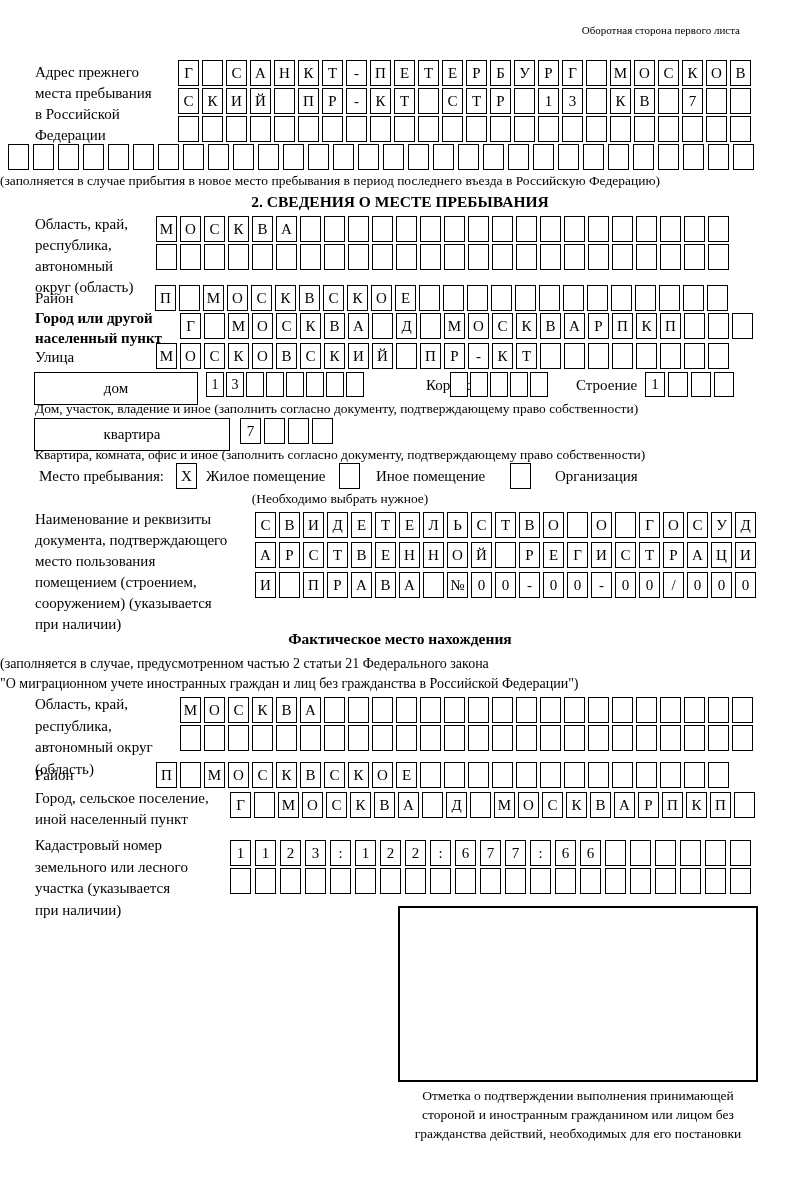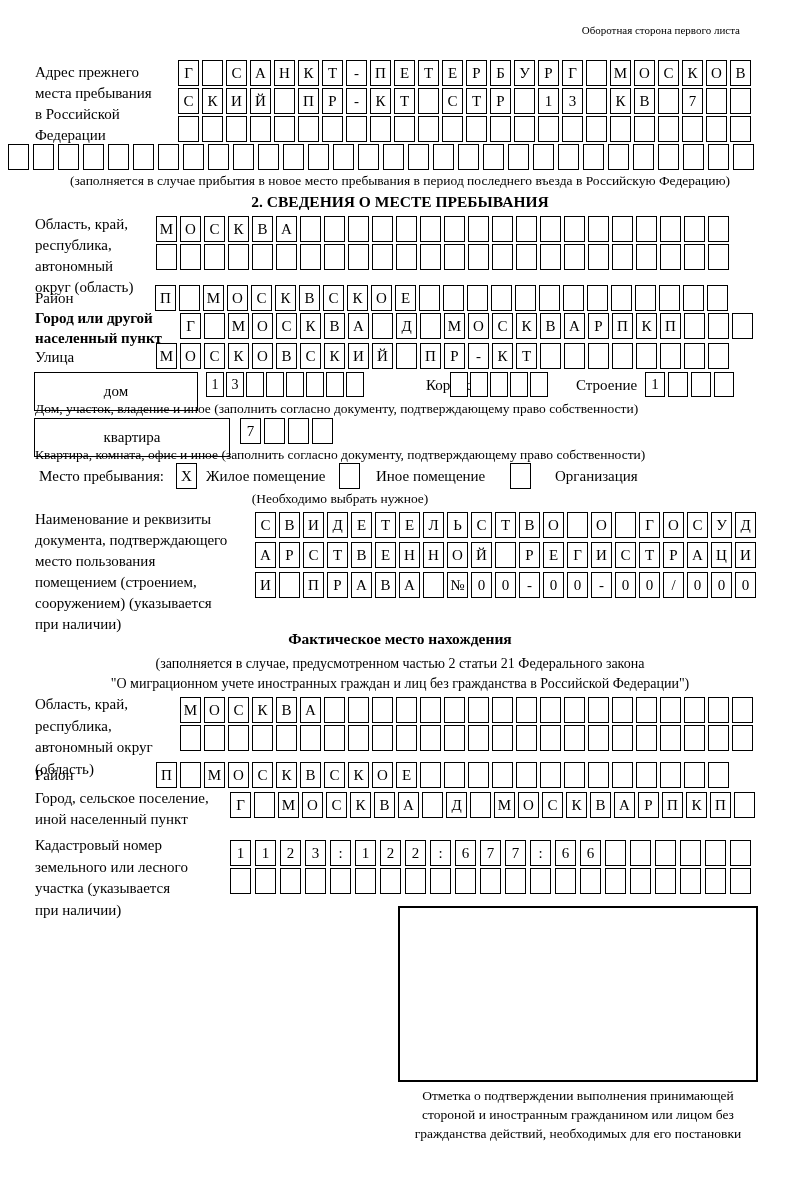--- a/index.html
+++ b/index.html
@@ -4,35 +4,35 @@
 <style>
   html,body { margin:0; padding:0; background:#fff; }
   .page {
     position:relative; width:800px; height:1180px; background:#fff;
     color:#000; font-family:"Liberation Serif","DejaVu Serif",serif;
     overflow:hidden;
   }
   .lbl { position:absolute; font-size:15px; line-height:21px; }
   .lbl div { white-space:nowrap; }
   .note { position:absolute; font-size:13.5px; line-height:18px; }
-  .center { width:100%; text-align:center; }
+  .center { width:100%; }
   .heading { position:absolute; width:100%; text-align:center; font-weight:bold; font-size:15.5px; }
   .cellrow { position:absolute; display:flex; gap:3px; }
   .cellrow.g4 { gap:4px; }
   .cell {
     flex:none; width:21px; height:26px; box-sizing:border-box;
     border:1.5px solid #000; display:flex; align-items:center; justify-content:center;
     font-size:15px; line-height:1; background:#fff;
   }
   .cellrow.sm { gap:2px; }
   .cellrow.sm .cell { width:18px; height:25px; font-size:14px; }
   .cellrow.st { gap:3px; }
   .cellrow.st .cell { width:20px; height:25px; }
   .widebox {
-    position:absolute; height:39px; box-sizing:border-box; border:1.5px solid #000;
+    position:absolute; height:33px; box-sizing:border-box; border:1.5px solid #000;
     display:flex; align-items:center; justify-content:center; font-size:15px; background:#fff;
   }
   .cbox {
     position:absolute; width:21px; height:26px; box-sizing:border-box; border:1.5px solid #000;
     display:flex; align-items:center; justify-content:center; font-size:15px; background:#fff;
   }
   .txt { position:absolute; font-size:15px; line-height:20px; white-space:nowrap; }
   .stampbox { position:absolute; left:398px; top:906px; width:360px; height:176px;
     box-sizing:border-box; border:2px solid #000; background:#fff; }
   .stampnote { position:absolute; left:388px; top:1086px; width:380px;

